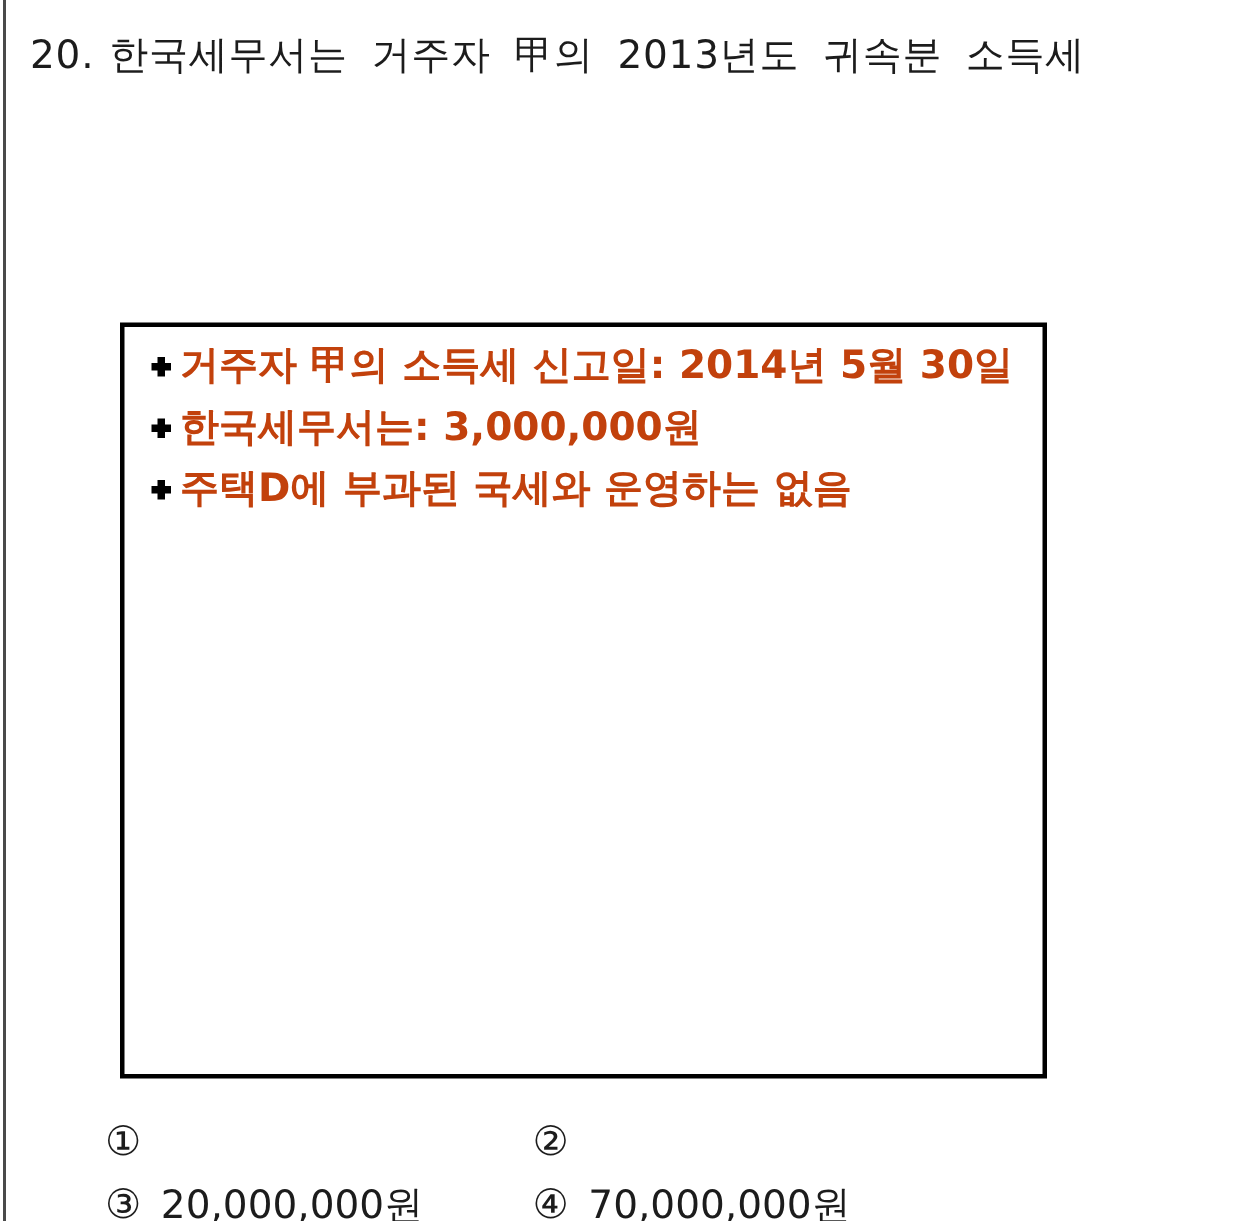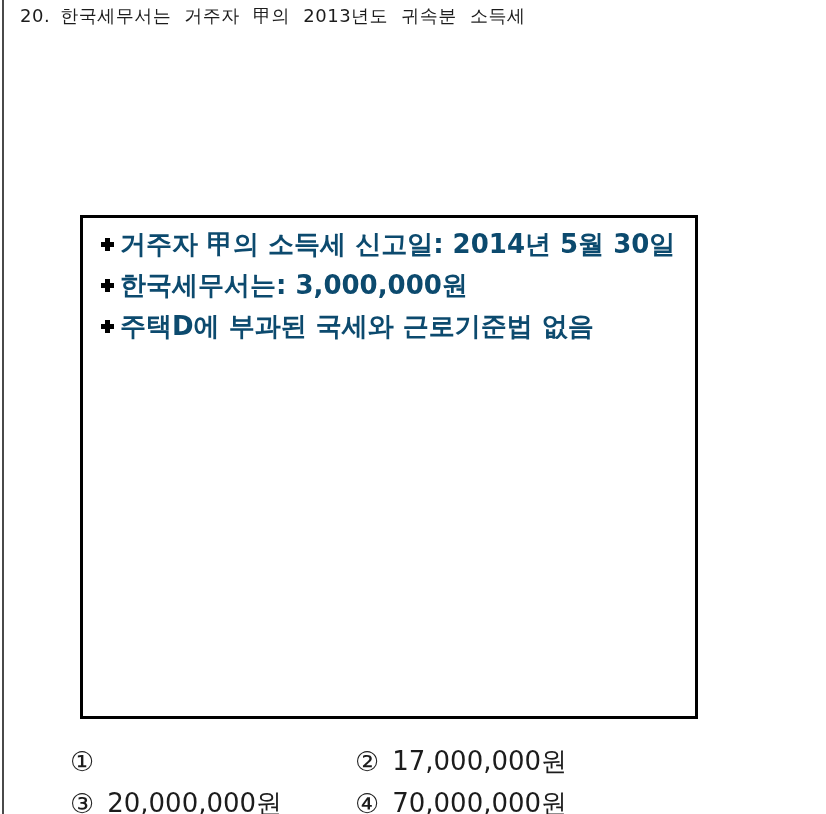--- a/index.html
+++ b/index.html
@@ -23,23 +23,23 @@
     position: absolute;
     left: 2px;
     top: 0;
     width: 2px;
     height: 814px;
     background: var(--divider);
   }
   .question-line {
     position: absolute;
     left: 20px;
-    top: 4px;
+    top: 19px;
     width: 780px;
-    font-size: 18px;
+    font-size: 26px;
     letter-spacing: 0.5px;
     word-spacing: 7px;
     white-space: nowrap;
     color: var(--text);
   }
   .question-line .q-num { margin-right: 10px; }
   .info-box {
     position: absolute;
     left: 80px;
     top: 215px;
@@ -49,21 +49,21 @@
     padding: 6px 14px 0 0;
     background: var(--background);
   }
   .info-item {
     position: relative;
     padding-left: 37px;
     font-size: 26px;
     font-weight: bold;
     line-height: 41px;
     text-align: justify;
-    color: #0c4a6e;
+    color: #c2410c;
   }
   .plus-bullet {
     position: absolute;
     left: 18px;
     top: 14px;
     width: 13px;
     height: 13px;
   }
   .plus-bullet::before {
     content: "";
@@ -115,31 +115,30 @@
     <div class="info-item">
       <span class="plus-bullet"></span>
       <span>거주자 甲의 소득세 신고일: 2014년 5월 30일</span>
     </div>
     <div class="info-item">
       <span class="plus-bullet"></span>
       <span>한국세무서는: 3,000,000원</span>
     </div>
     <div class="info-item">
       <span class="plus-bullet"></span>
-      <span>주택D에 부과된 국세와 근로기준법 없음</span>
+      <span>주택D에 부과된 국세와 운영하는 없음</span>
     </div>
   </div>
 
   <div class="choices">
     <div class="choice">
       <span class="marker">①</span>
     </div>
     <div class="choice">
       <span class="marker">②</span>
-      <span>17,000,000원</span>
     </div>
     <div class="choice">
       <span class="marker">③</span>
       <span>20,000,000원</span>
     </div>
     <div class="choice">
       <span class="marker">④</span>
       <span>70,000,000원</span>
     </div>
   </div>

